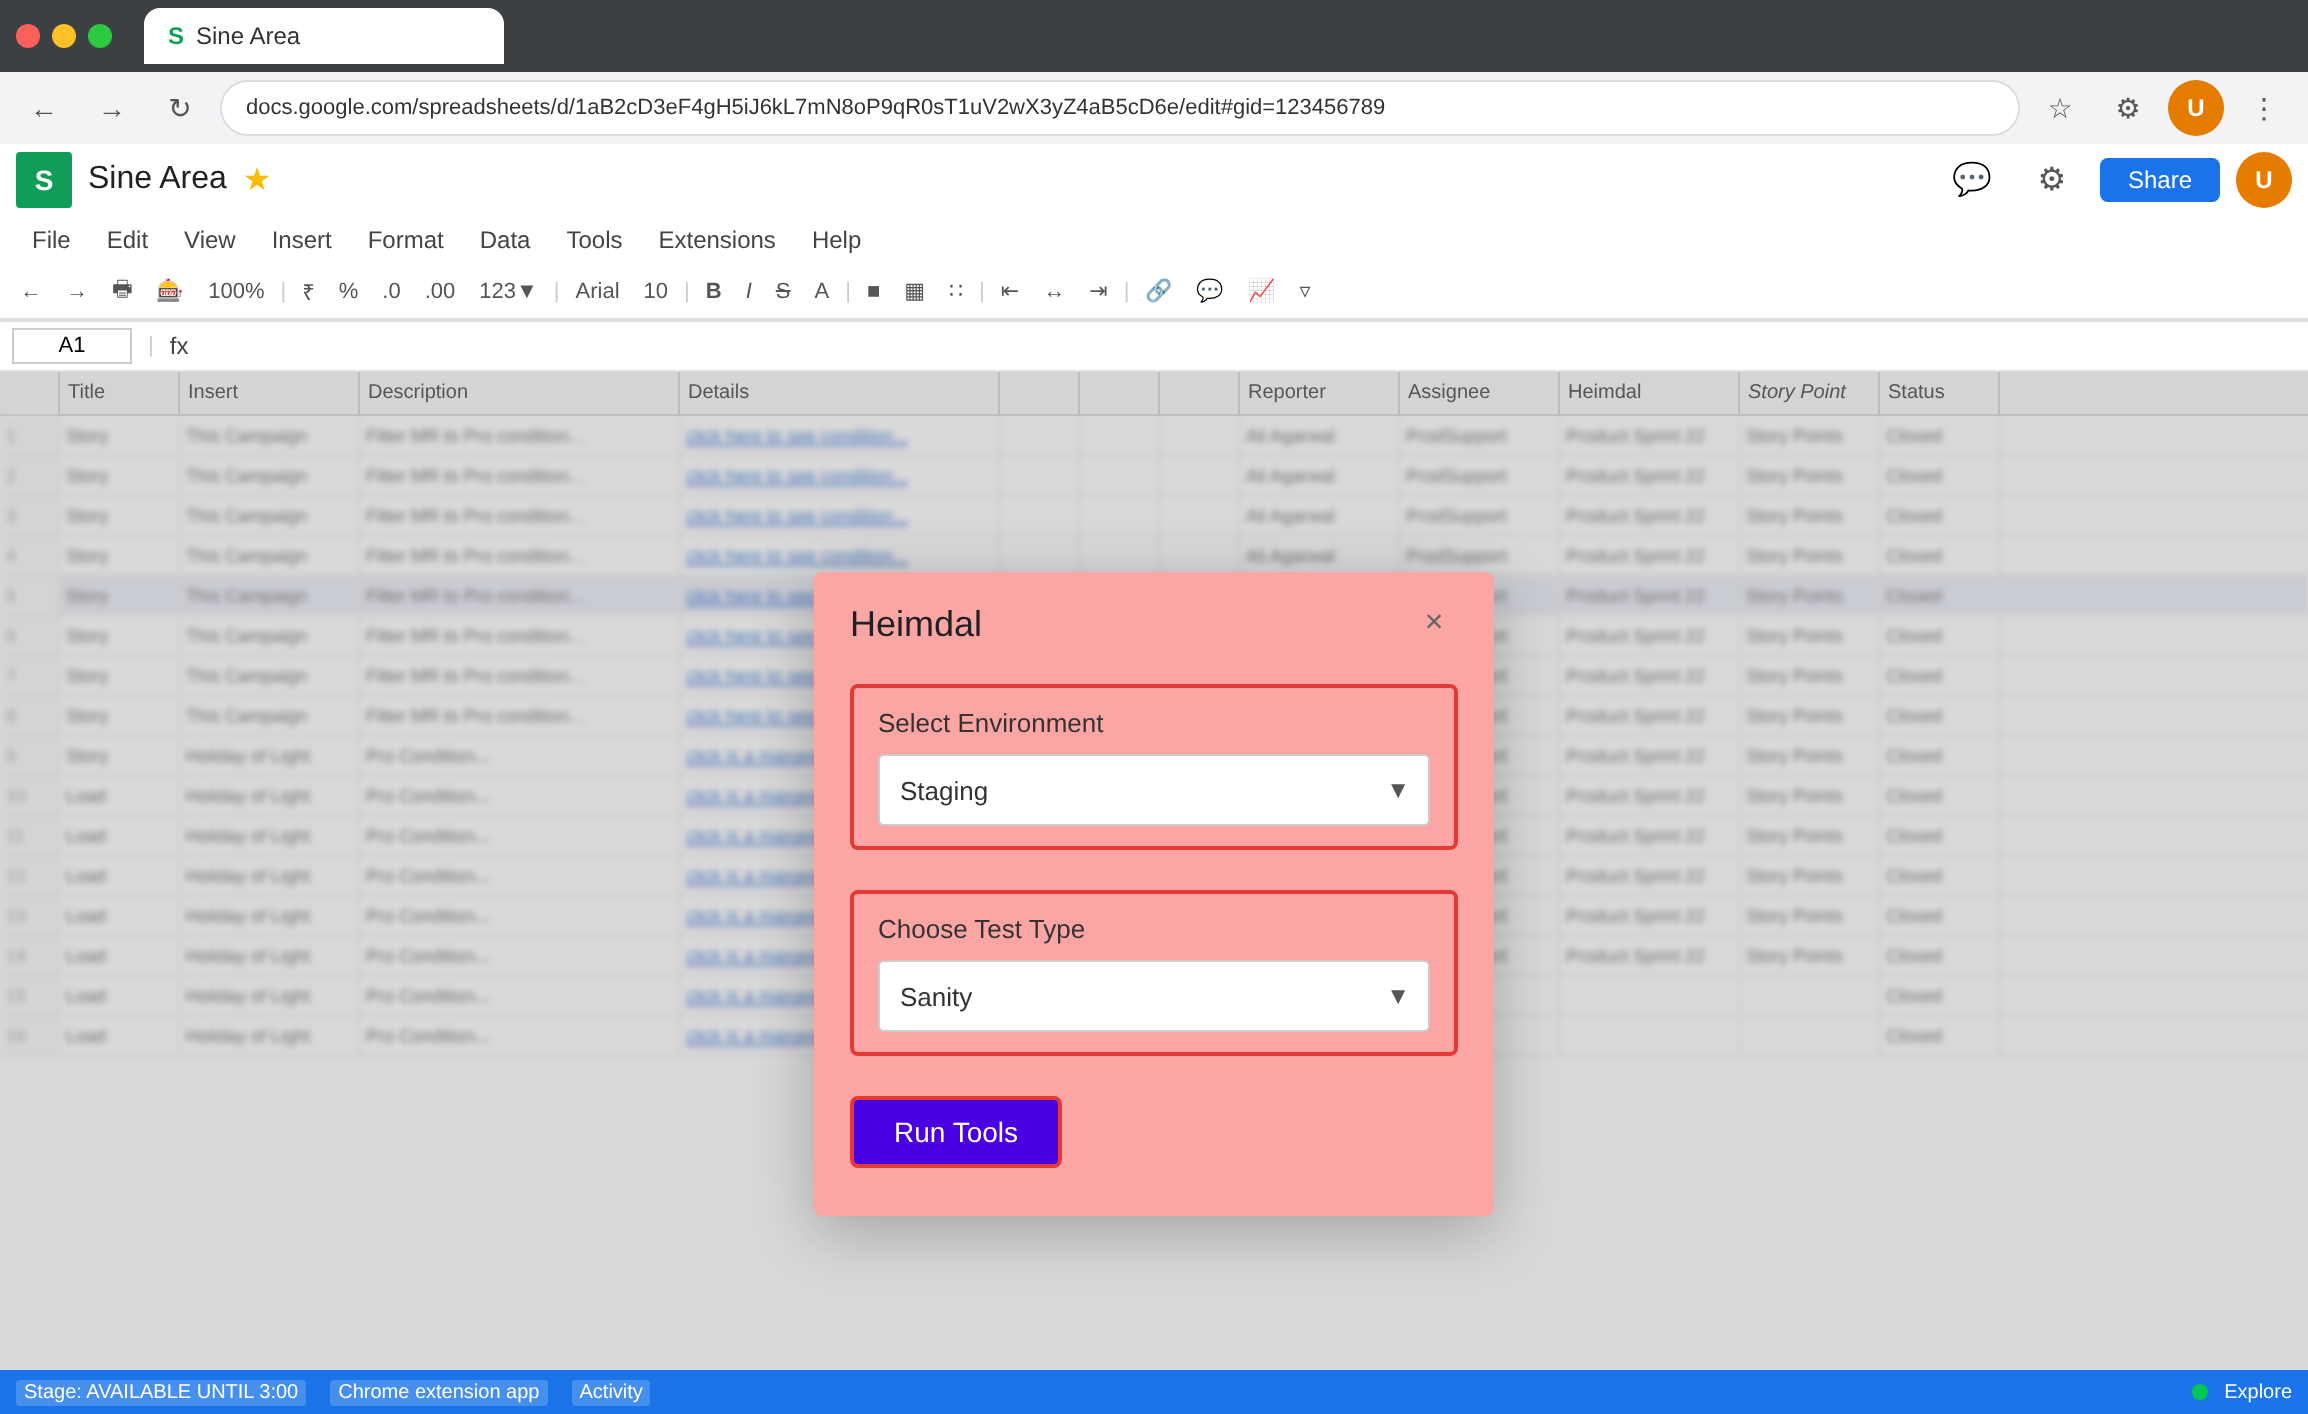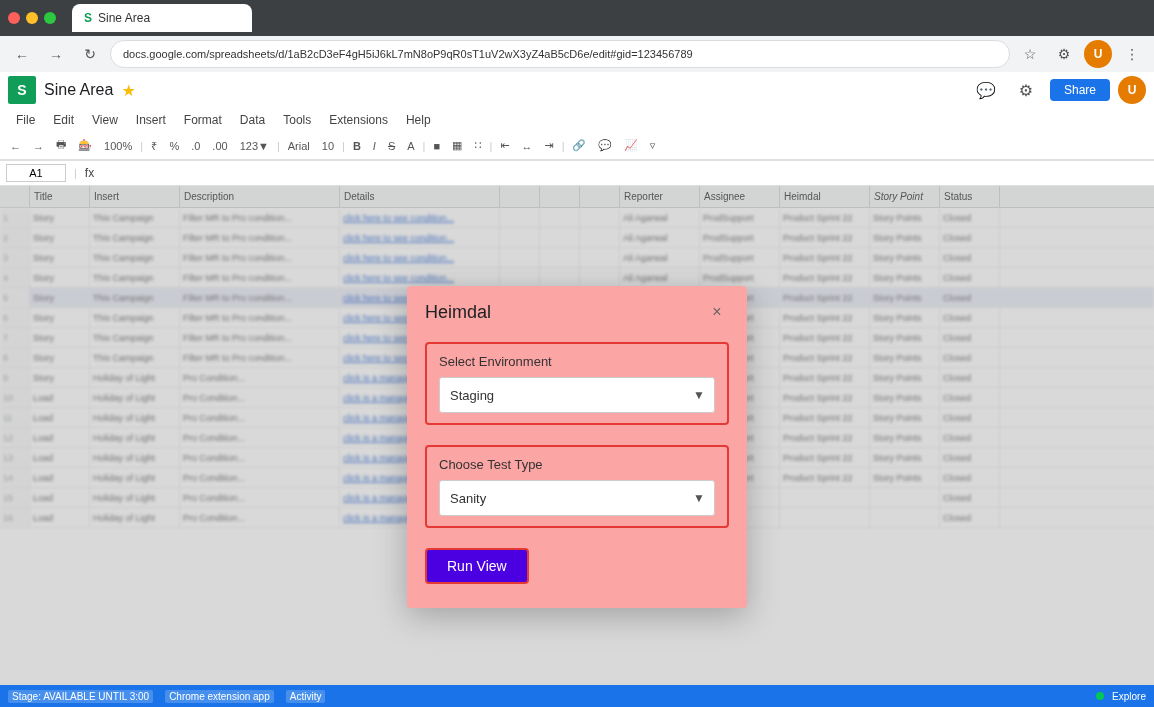--- a/index.html
+++ b/index.html
@@ -834,21 +834,21 @@
               <select class="form-select">
                 <option>Sanity</option>
                 <option>Regression</option>
                 <option>Smoke</option>
               </select>
               <span class="select-arrow">▼</span>
             </div>
           </div>
 
           
-          <button class="run-test-btn">Run View</button>
+          <button class="run-test-btn">Run Tools</button>
         </div>
       </div>
     </div>
   </div>
 
   <div class="bottom-bar">
     <span class="bottom-status-item">Stage: AVAILABLE UNTIL 3:00</span>
     <span class="bottom-status-item">Chrome extension app</span>
     <span class="bottom-status-item">Activity</span>
     <div class="bottom-bar-right">

